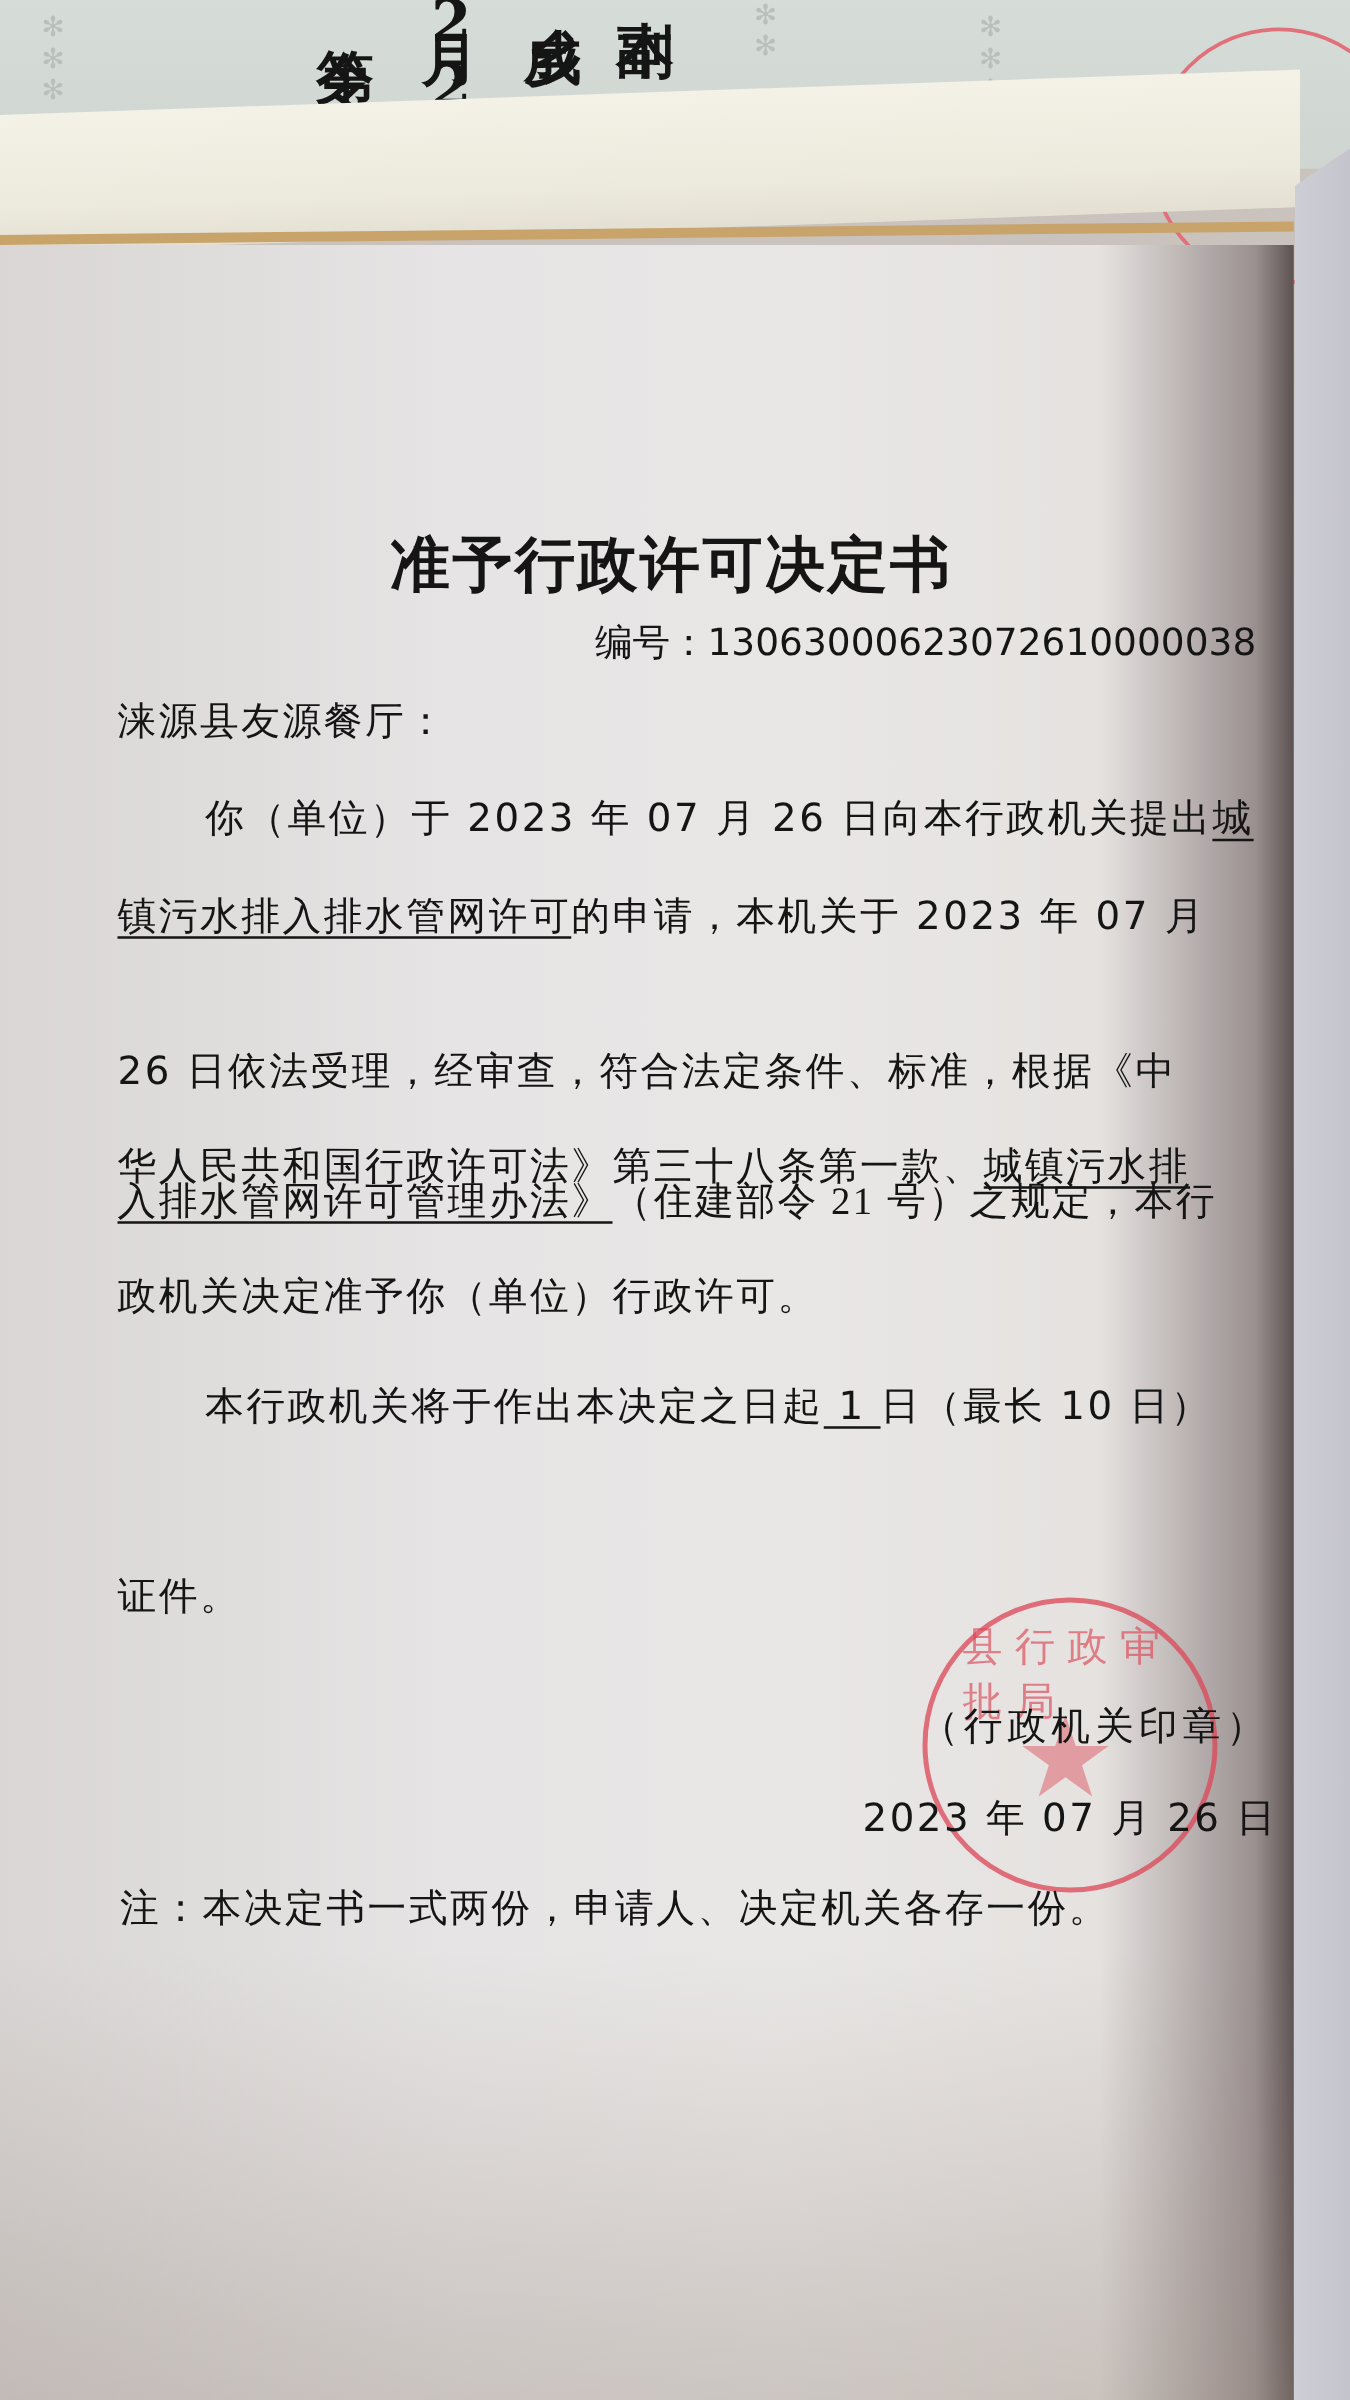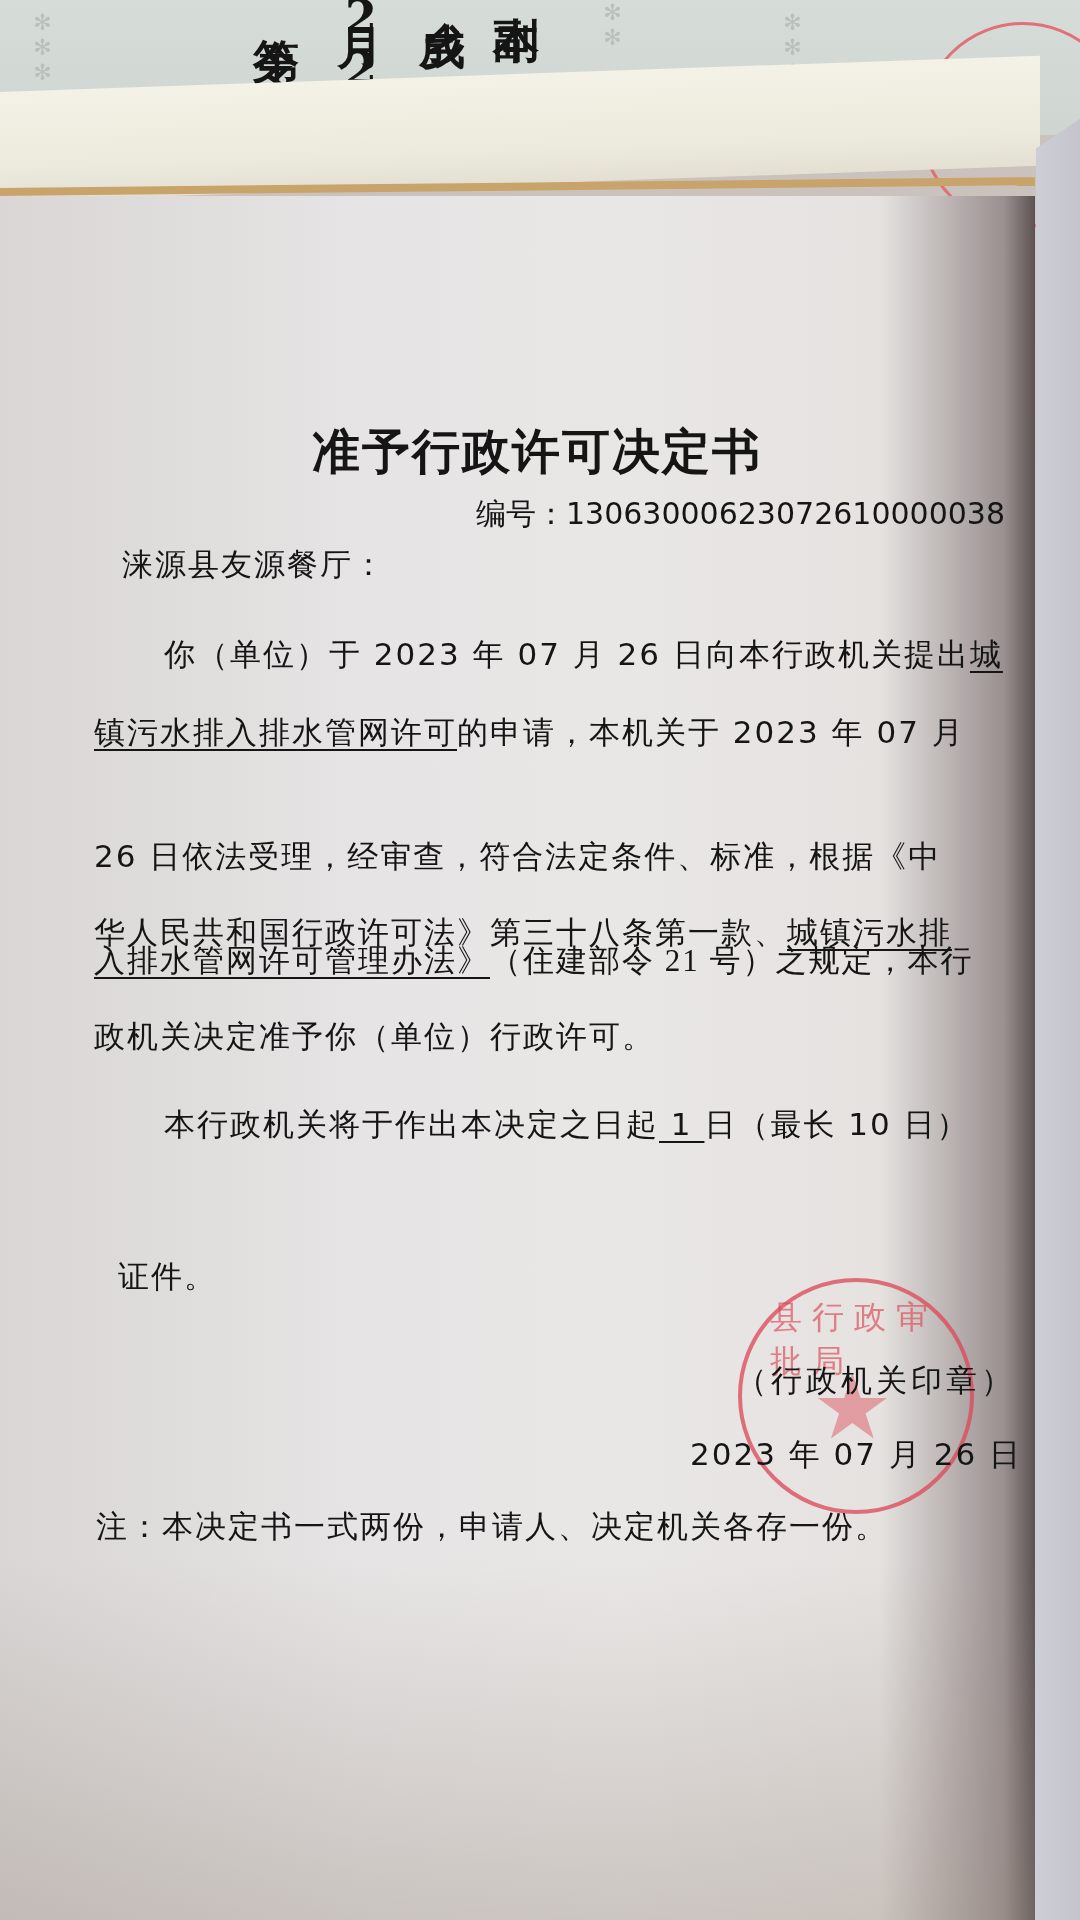--- a/index.html
+++ b/index.html
@@ -108,41 +108,41 @@
 <div class="paper"></div>
 <div class="paper-bottom"></div>
 
 <div class="doc">
   <div class="title">准予行政许可决定书</div>
 
   <div class="docno">
     <span>编号：</span><span>13063000623072610000038</span>
   </div>
 
-  <div class="line" style="top:544px;margin-left:28px;">涞源县友源餐厅：</div>
+  <div class="line" style="top:556px;">涞源县友源餐厅：</div>
 
   <div class="line indent" style="top:634px;">
     <span>你（单位）于 2023 年 07 月 26 日向本行政机关提出</span><span class="u">城</span>
   </div>
   <div class="line" style="top:712px;">
     <span class="u">镇污水排入排水管网许可</span><span>的申请，本机关于 2023 年 07 月</span>
   </div>
   <div class="line" style="top:788px;margin-top:48px;">26 日依法受理，经审查，符合法定条件、标准，根据《中</div>
   <div class="line" style="top:912px;">
     <span>华人民共和国行政许可法》第三十八条第一款、</span><span class="u">城镇污水排</span>
   </div>
   <div class="line" style="top:940px;font-family:Liberation Serif, serif;">
     <span class="u">入排水管网许可管理办法》</span><span>（住建部令 21 号）之规定，本行</span>
   </div>
   <div class="line" style="top:1016px;">政机关决定准予你（单位）行政许可。</div>
 
   <div class="line indent" style="top:1104px;">
     <span>本行政机关将于作出本决定之日起</span><span class="u"> 1 </span><span>日（最长 10 日）</span>
   </div>
-  <div class="line" style="top:1256px;margin-left:24px;">证件。</div>
+  <div class="line" style="top:1256px;">证件。</div>
 
   <div class="stamp">
     <span class="star">★</span>
     <span class="ring-text" style="left:28px;top:14px;">县行政审批局</span>
   </div>
 
   <div class="seal-label">（行政机关印章）</div>
   <div class="sign-date">2023 年 07 月 26 日</div>
   <div class="note">注：本决定书一式两份，申请人、决定机关各存一份。</div>
 </div>

